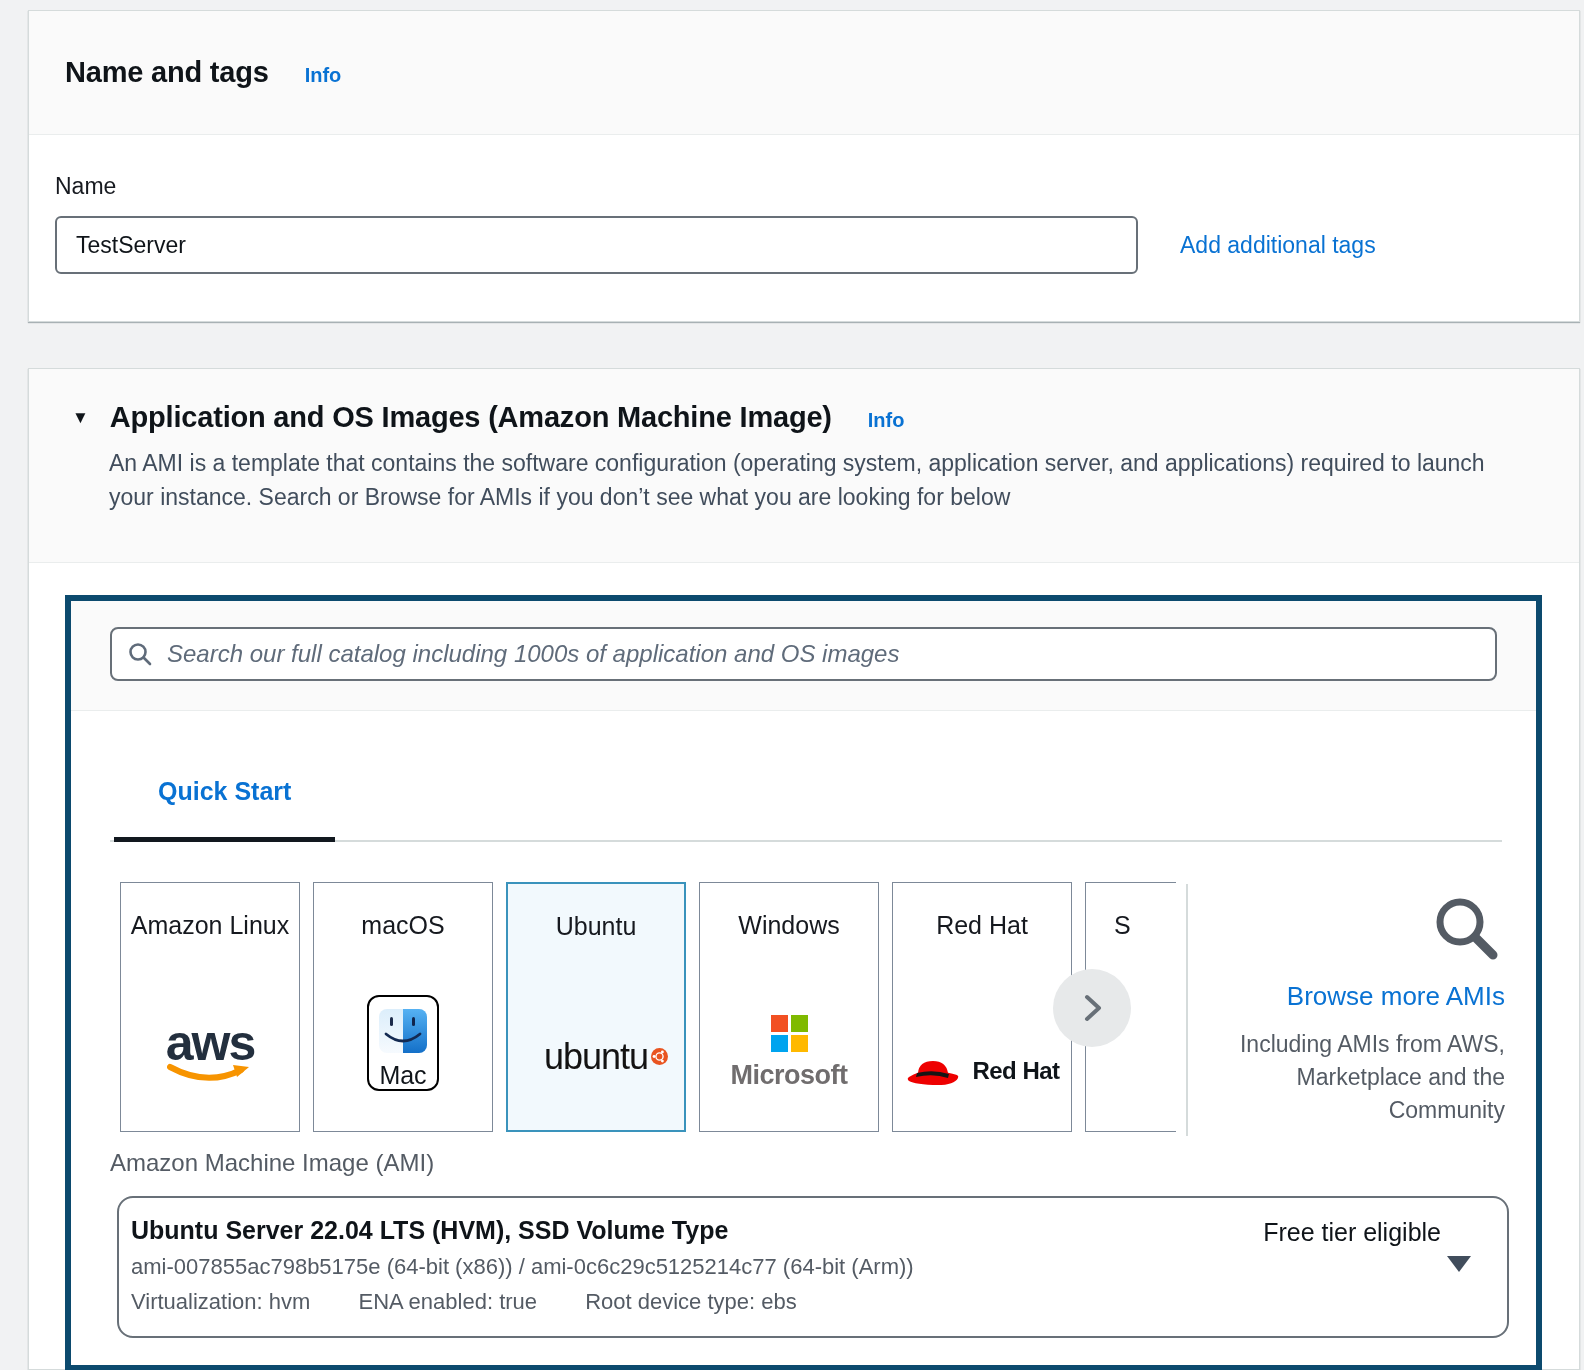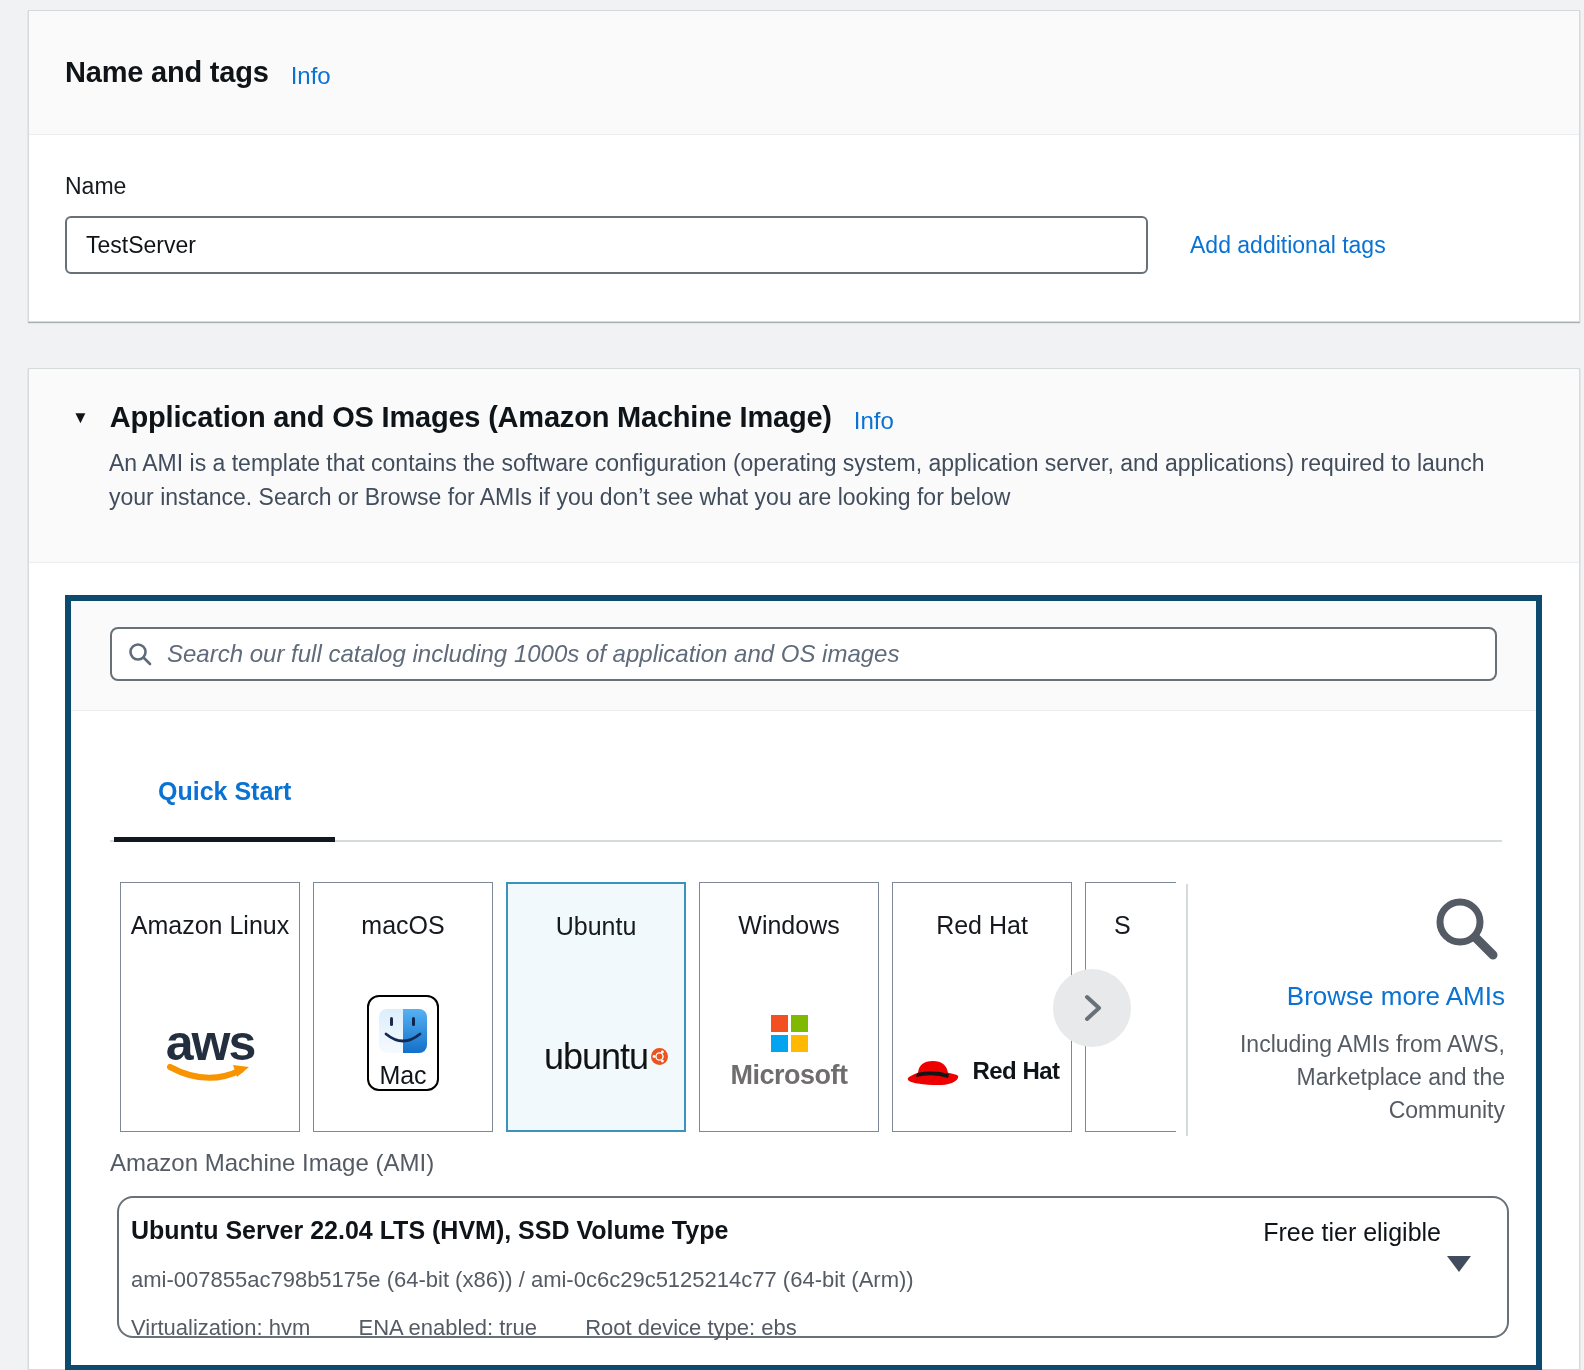--- a/index.html
+++ b/index.html
@@ -15,22 +15,22 @@
     border:1px solid #d5dbdb;box-sizing:border-box;
     box-shadow:0 1px 1px 0 rgba(0,28,36,.3);
   }
   #panel-name-tags{top:10px;height:312px;}
   #panel-ami{top:368px;height:1002px;}
   .panel-header{
     background:#fafafa;border-bottom:1px solid #eaeded;box-sizing:border-box;
   }
   #panel-name-tags .panel-header{height:124px;display:flex;align-items:center;padding:0 36px;}
   .panel-title{font-size:29px;font-weight:bold;color:#0f1419;letter-spacing:-.2px;}
-  .info-link{font-size:24px;font-weight:normal;color:#0972d3;margin-left:22px;cursor:pointer;position:relative;top:3px;}
-  #panel-name-tags .panel-content{padding:38px 36px 0 36px;}
+  .info-link{font-size:20px;font-weight:bold;color:#0972d3;margin-left:36px;cursor:pointer;position:relative;top:3px;}
+  #panel-name-tags .panel-content{padding:38px 36px 0 26px;}
   .field-label{font-size:23px;color:#16191f;margin-bottom:16px;}
   .name-row{display:flex;align-items:center;}
   .text-input{
     width:1083px;height:58px;box-sizing:border-box;
     border:2px solid #687078;border-radius:6px;background:#fff;
     font-family:"Liberation Sans",sans-serif;font-size:23px;color:#0f1419;
     padding:0 19px;outline:none;
   }
   .add-tags-link{font-size:23px;color:#0972d3;margin-left:42px;cursor:pointer;}
 
@@ -126,21 +126,21 @@
     border:2px solid #687078;border-radius:16px;background:#fff;cursor:pointer;
     padding:18px 12px;
   }
   .ami-select-title{font-size:25px;font-weight:bold;color:#0f1419;}
   .ami-free-tier{position:absolute;right:66px;top:20px;font-size:25px;color:#0f1419;}
   .ami-caret{
     position:absolute;right:36px;top:58px;width:0;height:0;
     border-left:12px solid transparent;border-right:12px solid transparent;
     border-top:16px solid #414d5c;
   }
-  .ami-gray{font-size:22px;color:#545b64;margin-top:22px;}
+  .ami-gray{font-size:22px;color:#545b64;margin-top:9px;}
   .ami-detail{margin-right:42px;}
 </style>
 </head>
 <body>
 
 <section class="panel" id="panel-name-tags">
   <div class="panel-header">
     <span class="panel-title">Name and tags</span>
     <span class="info-link">Info</span>
   </div>

